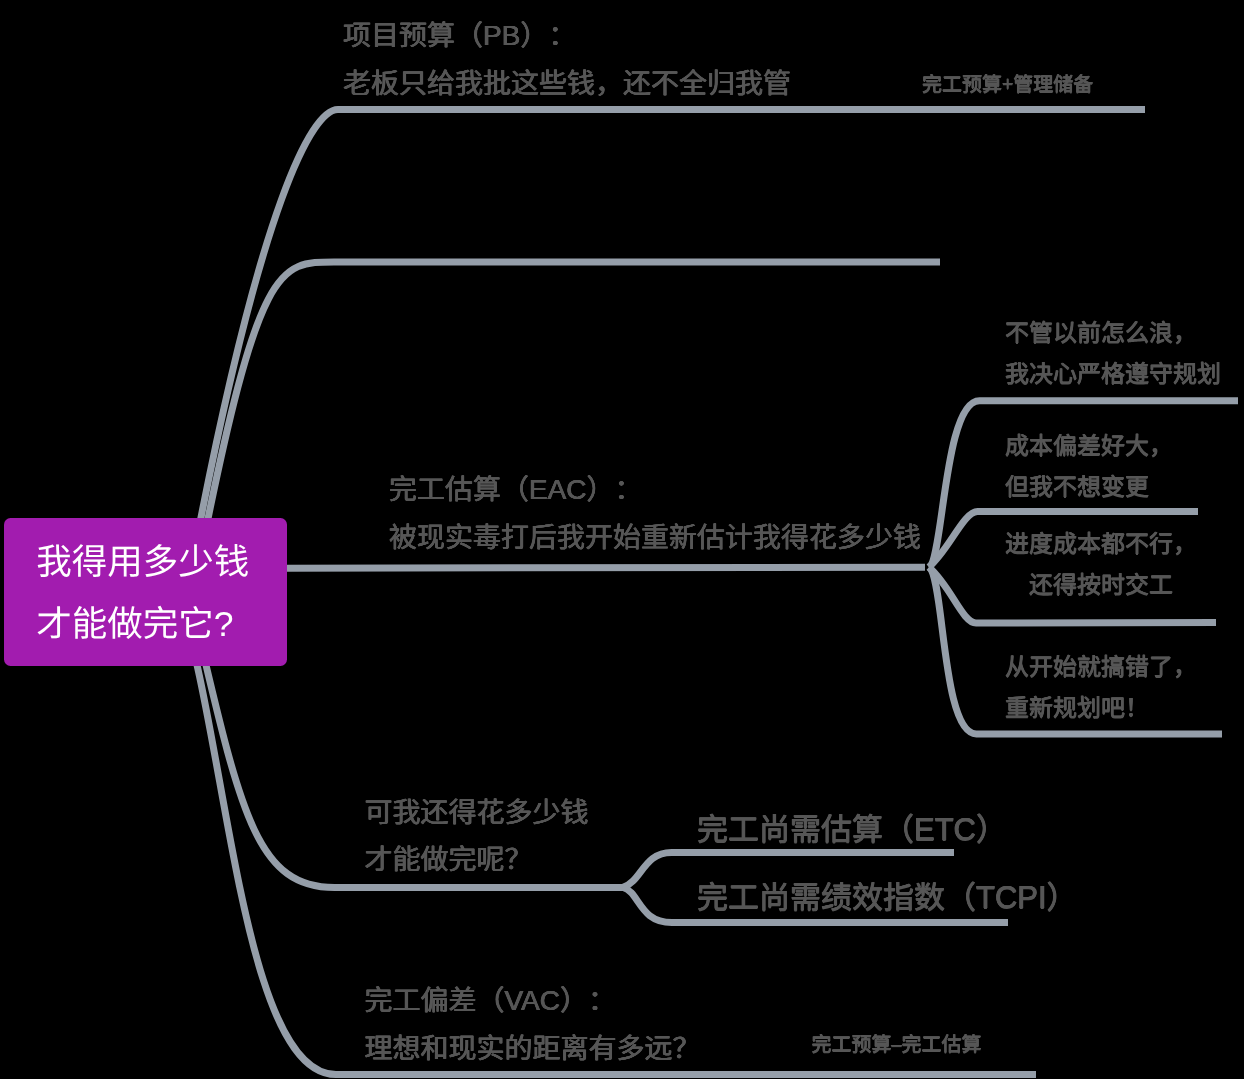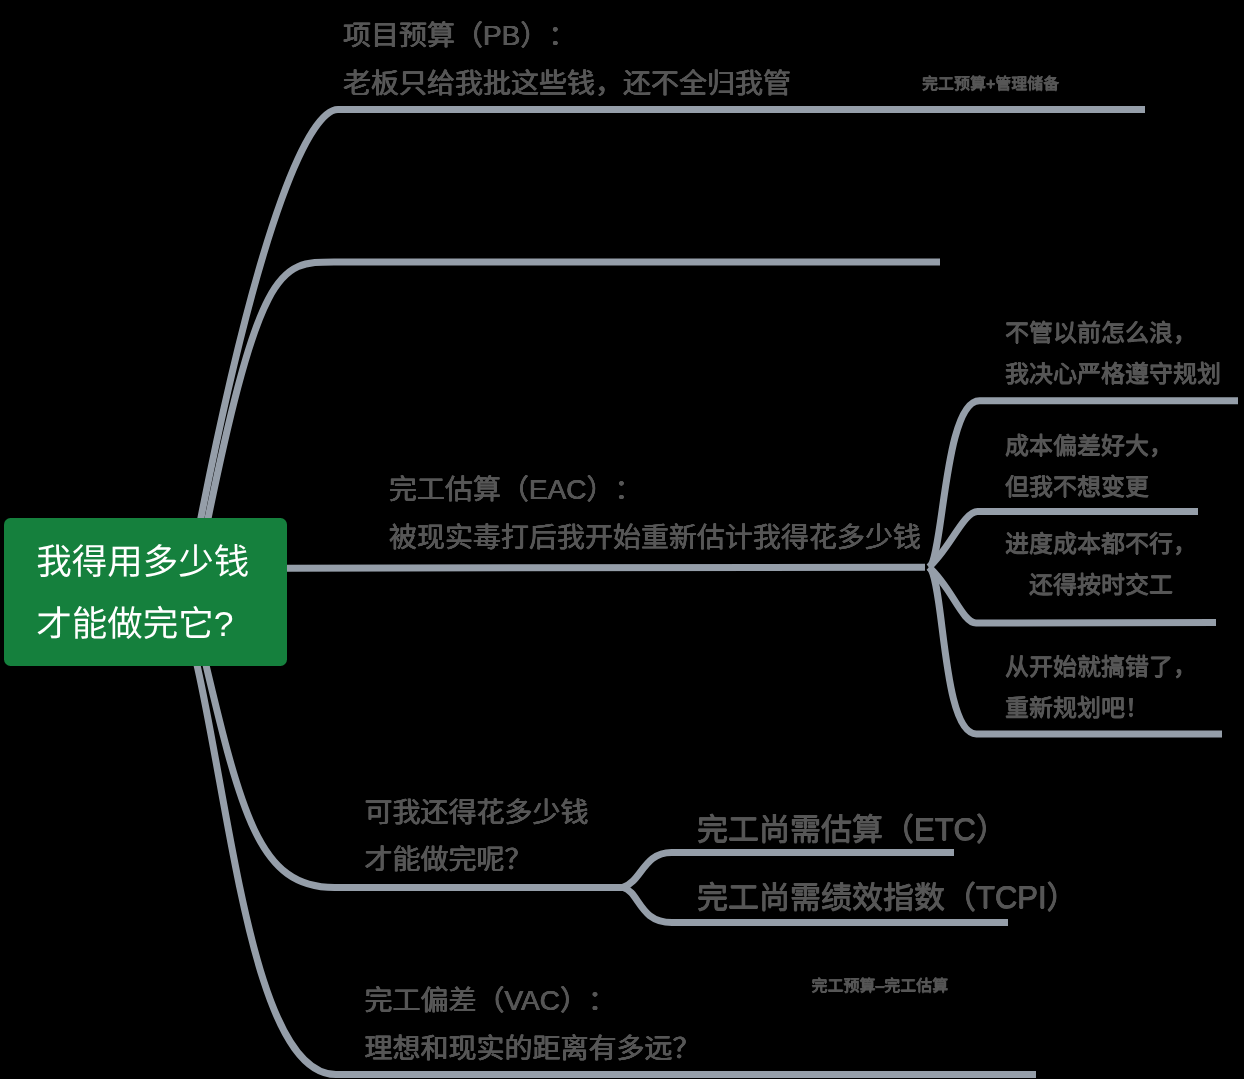--- a/index.html
+++ b/index.html
@@ -11,23 +11,23 @@
   svg.links{position:absolute;left:0;top:0;width:1244px;height:1079px;}
   .topic{position:absolute;white-space:nowrap;color:#565656;
          transform:translateZ(0);text-spacing-trim:space-all;
          text-shadow:0.4px 0 #565656,-0.4px 0 #565656,0 0.4px #565656,0 -0.4px #565656;}
   .topic .l{display:block;}
   .lvl1{font-size:28px;line-height:47.7px;}
   .lvl2{font-size:24px;line-height:41.4px;
         text-shadow:0.5px 0 #565656,-0.5px 0 #565656,0 0.5px #565656,0 -0.5px #565656;}
   .lvl2b{font-size:31px;line-height:40px;
         text-shadow:0.5px 0 #565656,-0.5px 0 #565656,0 0.5px #565656,0 -0.5px #565656;}
-  .note{font-size:16px;line-height:30px;
-        text-shadow:0.5px 0 #565656,-0.5px 0 #565656,0 0.5px #565656,0 -0.5px #565656;}
-  #root-node{position:absolute;background:#15803d;border-radius:6.5px;
+  .note{font-size:20px;line-height:30px;
+        text-shadow:0.5px 0 #565656,-0.5px 0 #565656,0 0.5px #565656,0 -0.5px #565656;font-family:Liberation Serif, serif;}
+  #root-node{position:absolute;background:#a21caf;border-radius:6.5px;
              color:#fff;font-size:35.5px;line-height:61.5px;
              box-sizing:border-box;transform:translateZ(0);text-spacing-trim:space-all;}
   #root-node .l{display:block;white-space:nowrap;}
 </style>
 </head>
 <body>
 
 <div id="stage">
 
   <svg class="links" viewBox="0 0 1244 1079">
@@ -92,17 +92,17 @@
     <span class="l">完工尚需估算（ETC）</span>
   </div>
   <div class="topic lvl2b" style="left:697px;top:877.5px;">
     <span class="l">完工尚需绩效指数（TCPI）</span>
   </div>
 
   <div class="topic lvl1" style="left:364.5px;top:977px;">
     <span class="l">完工偏差（VAC）：</span>
     <span class="l">理想和现实的距离有多远？</span>
   </div>
-  <div class="topic note" style="left:811.4px;top:971px;">
+  <div class="topic note" style="left:811.4px;top:1029px;">
     <span class="l">完工预算–完工估算</span>
   </div>
 
 </div>
 
 </body></html>

